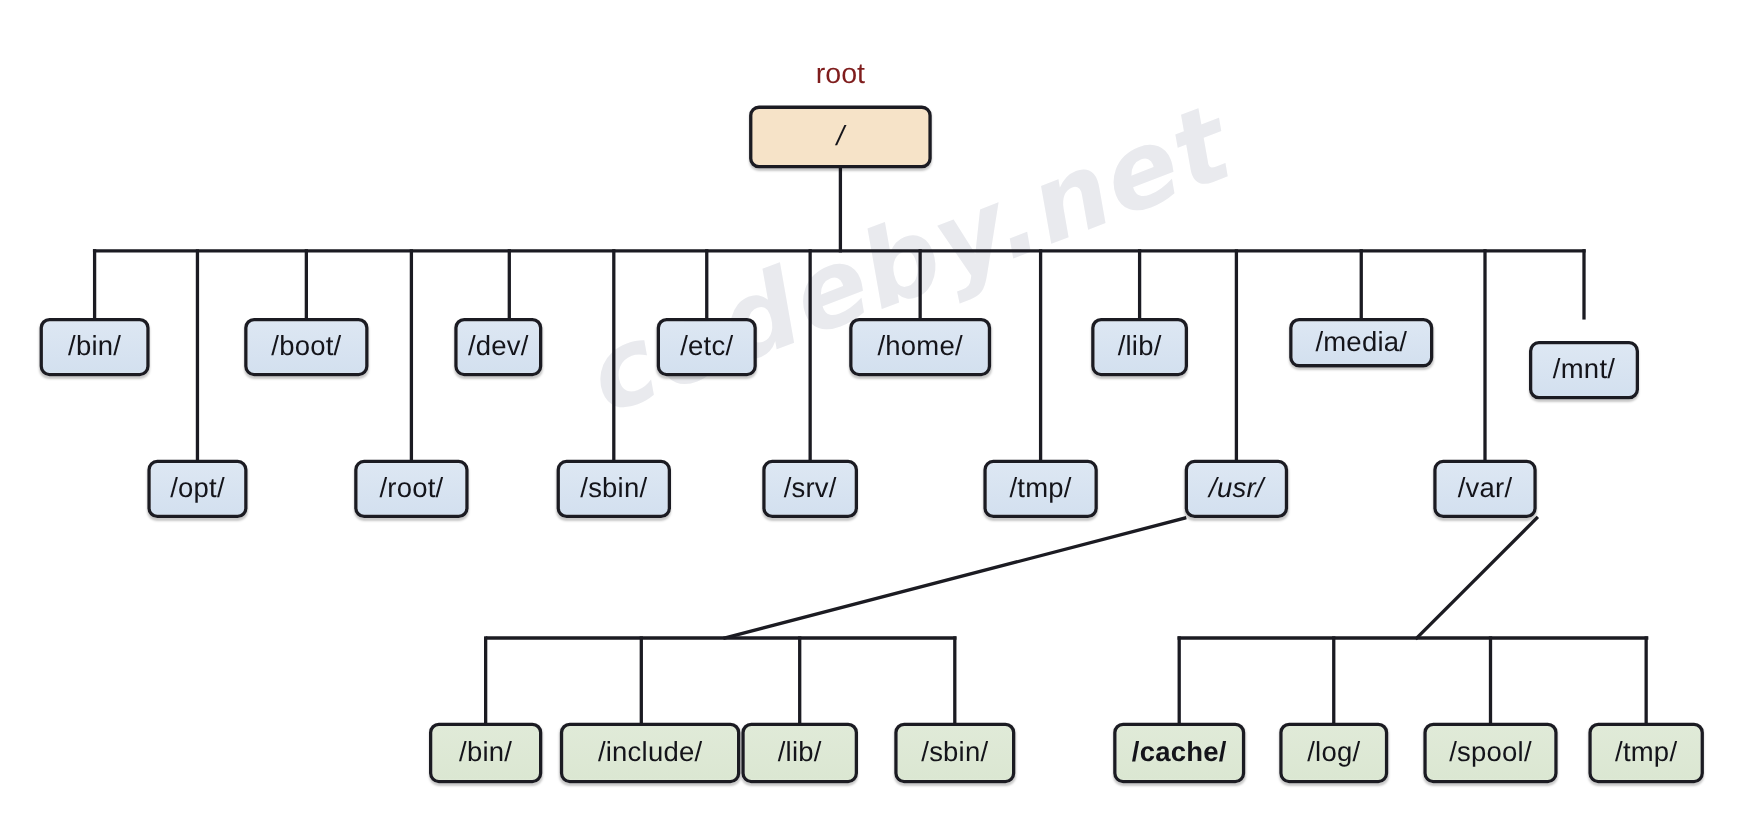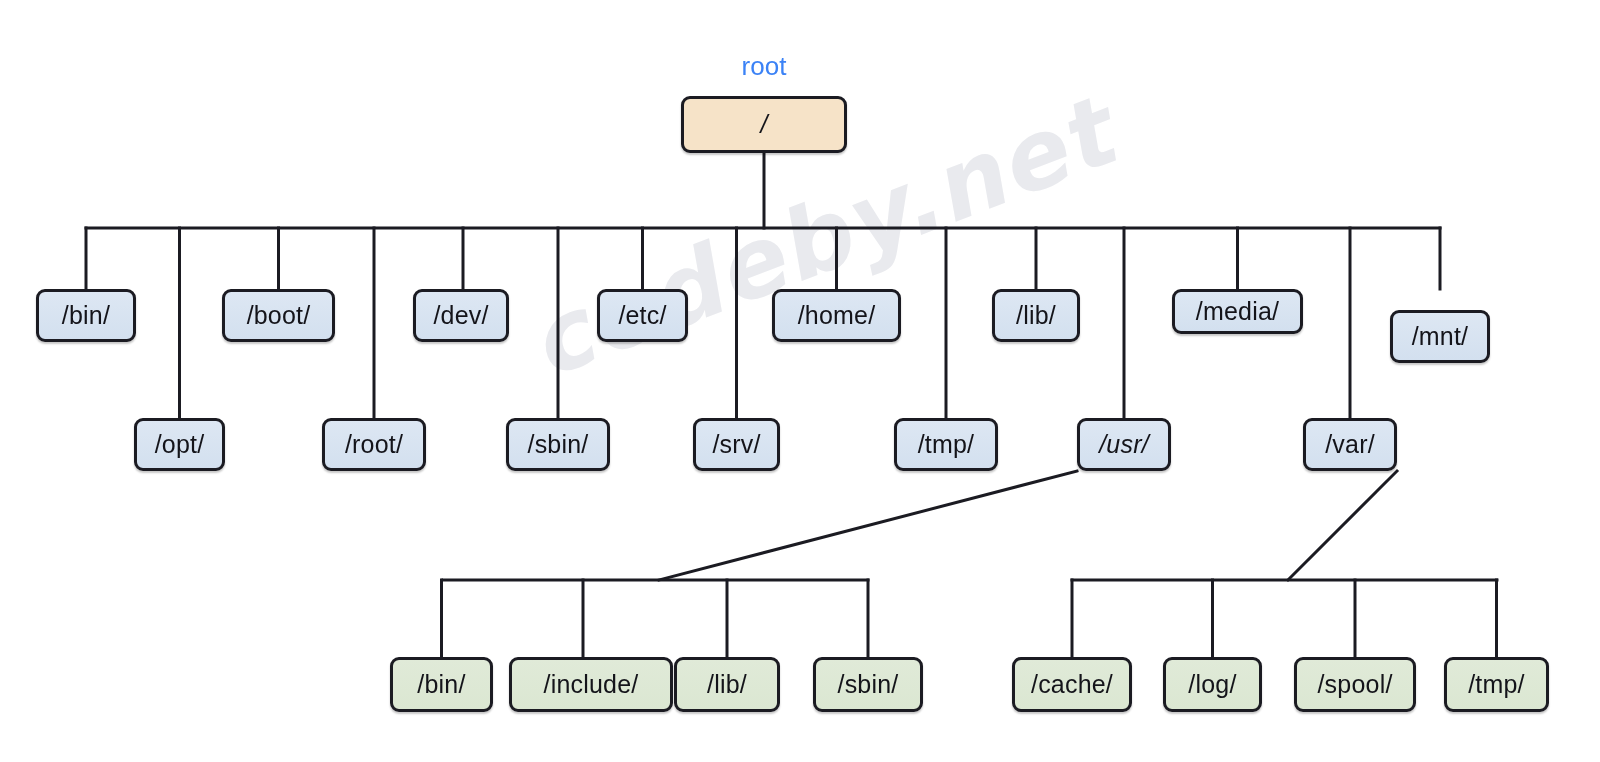--- a/index.html
+++ b/index.html
@@ -60,21 +60,21 @@
   }
   .node.blue {
     background: linear-gradient(180deg, #dde7f3 0%, #d3e0ef 100%);
   }
   .node.green {
     background: linear-gradient(180deg, #e0ead8 0%, #dbe7d2 100%);
   }
   .root-caption {
     position: absolute;
     font-size: 26px;
-    color: #3b82f6;
+    color: #7f1d1d;
     white-space: nowrap;
   }
 </style>
 </head>
 <body>
 
 <div id="stage">
 
   <div class="watermark">codeby.net</div>
 
@@ -115,21 +115,21 @@
   <div id="nodes-layer">
       <div class="node root" style="left: 681px; top: 96px; width: 166px; height: 57px; font-style: italic;">
         <span>/</span>
       </div>
       <div class="node blue" style="left: 36px; top: 289px; width: 100px; height: 53px;">
         <span>/bin/</span>
       </div>
       <div class="node blue" style="left: 222px; top: 289px; width: 113px; height: 53px;">
         <span>/boot/</span>
       </div>
-      <div class="node blue" style="left: 413px; top: 289px; width: 96px; height: 53px;">
+      <div class="node blue" style="left: 413px; top: 289px; width: 80px; height: 53px;">
         <span>/dev/</span>
       </div>
       <div class="node blue" style="left: 597px; top: 289px; width: 91px; height: 53px;">
         <span>/etc/</span>
       </div>
       <div class="node blue" style="left: 772px; top: 289px; width: 129px; height: 53px;">
         <span>/home/</span>
       </div>
       <div class="node blue" style="left: 992px; top: 289px; width: 88px; height: 53px;">
         <span>/lib/</span>
@@ -166,21 +166,21 @@
       </div>
       <div class="node green" style="left: 509px; top: 657px; width: 164px; height: 55px;">
         <span>/include/</span>
       </div>
       <div class="node green" style="left: 674px; top: 657px; width: 106px; height: 55px;">
         <span>/lib/</span>
       </div>
       <div class="node green" style="left: 813px; top: 657px; width: 110px; height: 55px;">
         <span>/sbin/</span>
       </div>
-      <div class="node green" style="left: 1012px; top: 657px; width: 120px; height: 55px;">
+      <div class="node green" style="left: 1012px; top: 657px; width: 120px; height: 55px; font-weight: bold;">
         <span>/cache/</span>
       </div>
       <div class="node green" style="left: 1163px; top: 657px; width: 99px; height: 55px;">
         <span>/log/</span>
       </div>
       <div class="node green" style="left: 1294px; top: 657px; width: 122px; height: 55px;">
         <span>/spool/</span>
       </div>
       <div class="node green" style="left: 1444px; top: 657px; width: 105px; height: 55px;">
         <span>/tmp/</span>

